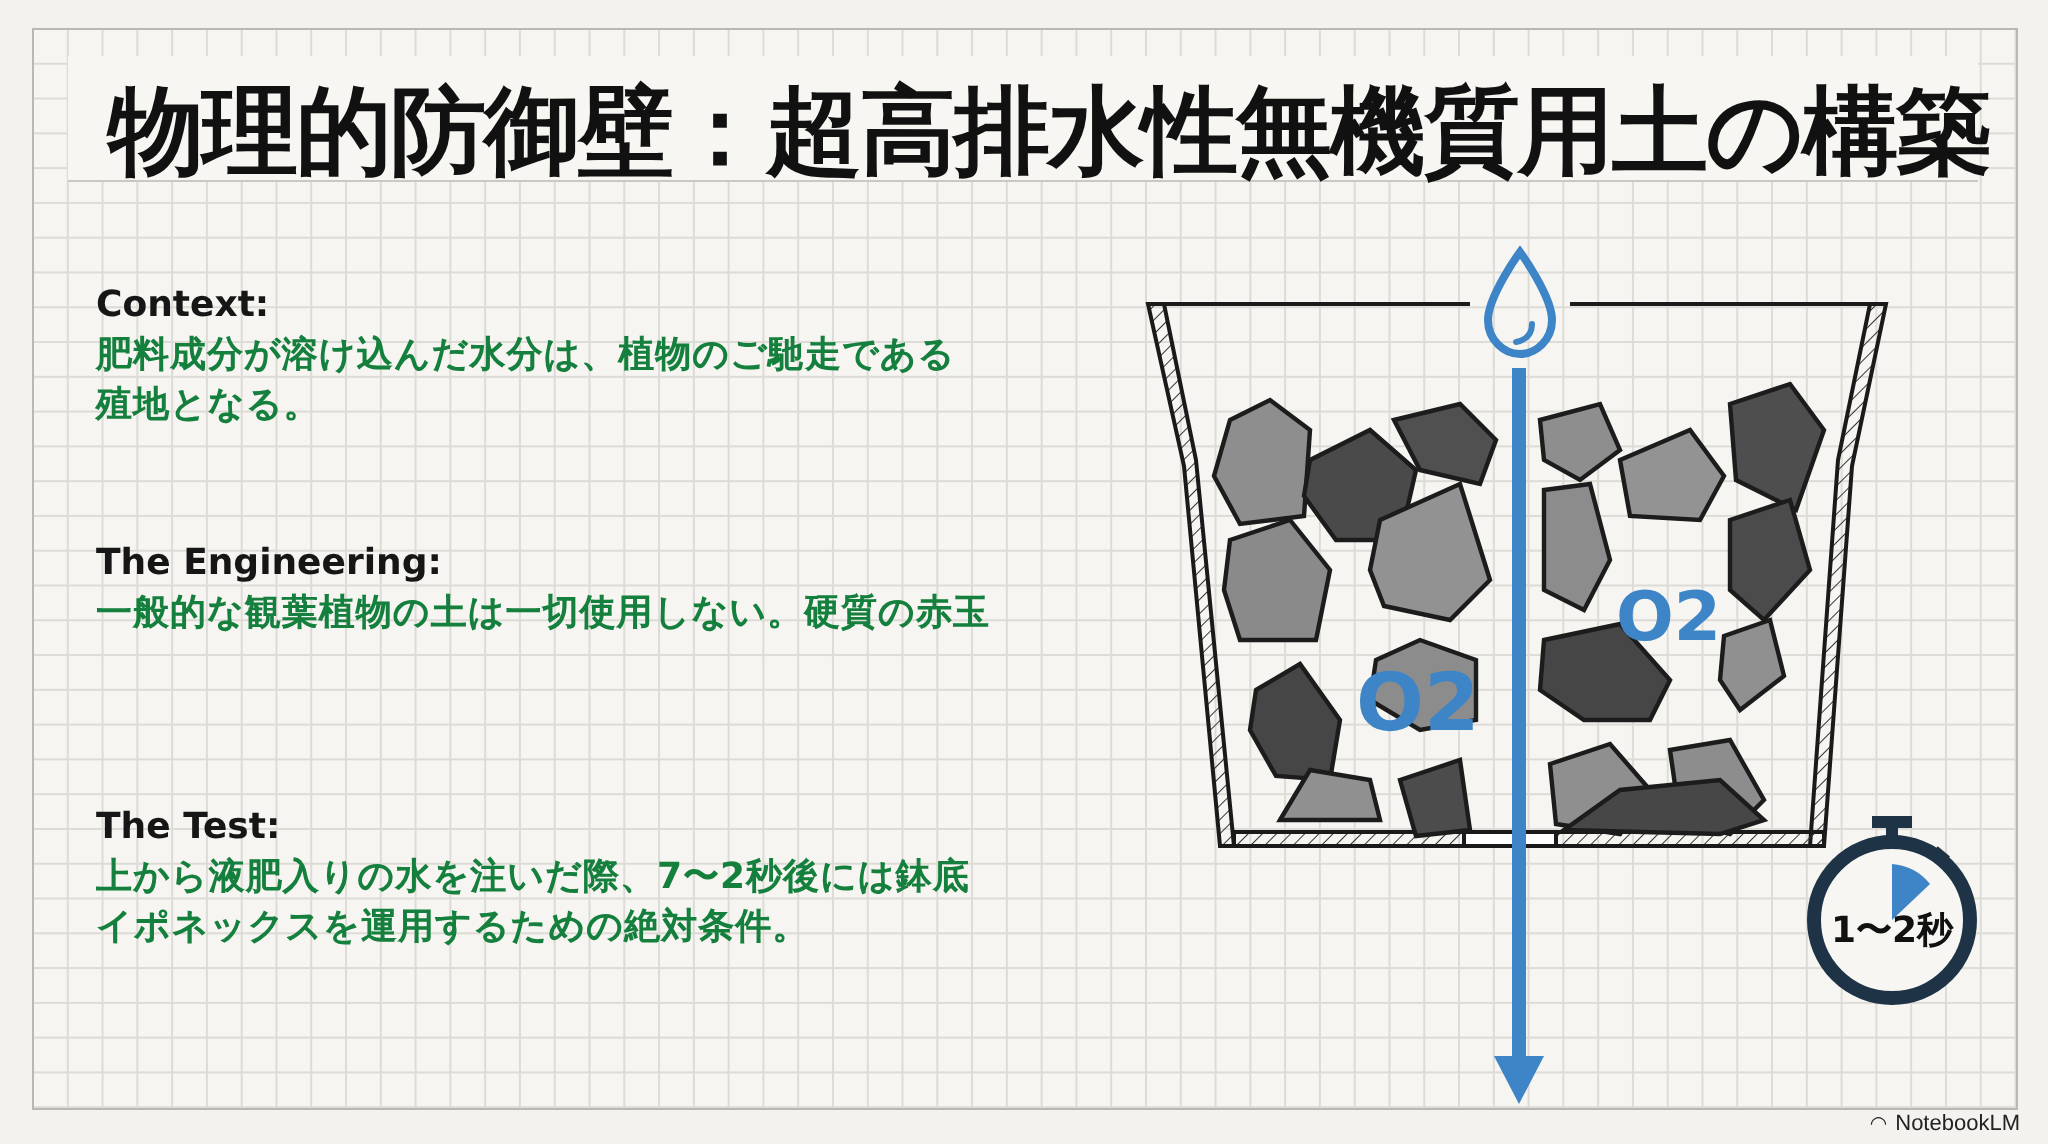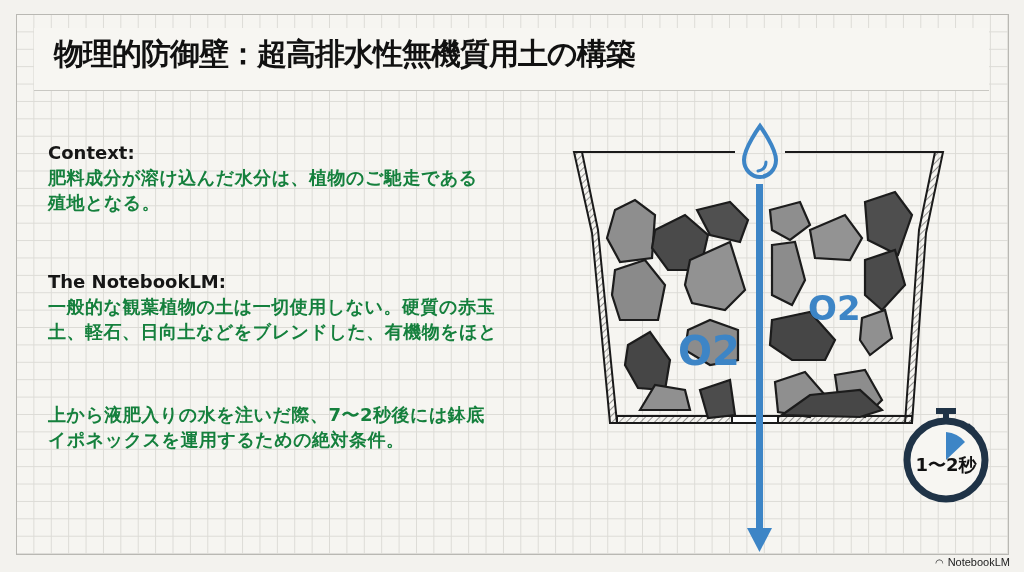--- a/index.html
+++ b/index.html
@@ -2,47 +2,47 @@
 <html><head>
 <meta charset="utf-8">
 <style>
   html,body{margin:0;padding:0;}
   body{width:1024px;height:572px;background:#f3f2ee;position:relative;overflow:hidden;font-family:"DejaVu Sans",sans-serif;}
   .frame{position:absolute;left:16px;top:14px;width:991px;height:539px;border:1px solid #b9b8b3;
     background-color:#f6f5f1;
     background-image:linear-gradient(#dcdbd6 1px,transparent 1px),linear-gradient(90deg,#dcdbd6 1px,transparent 1px);
     background-size:17.4px 17.4px;background-position:-1px -1px;}
   .title-bar{position:absolute;left:34px;top:28px;width:955px;height:62px;background:#f7f6f2;border-bottom:1px solid #c9c8c3;}
-  .title{position:absolute;left:54px;top:34px;font-size:30px;font-weight:bold;color:#111;letter-spacing:-1px;white-space:nowrap;font-family:Liberation Serif, serif;}
+  .title{position:absolute;left:54px;top:34px;font-size:48px;font-weight:bold;color:#111;letter-spacing:-1px;white-space:nowrap;font-family:Liberation Serif, serif;}
   .section{position:absolute;left:48px;width:480px;}
   .sec-head{font-size:18px;font-weight:bold;color:#161616;line-height:24px;font-family:"DejaVu Sans",sans-serif;}
   .sec-body{font-size:18px;font-weight:bold;color:#15803d;line-height:25px;letter-spacing:0.5px;}
   .footer-brand{position:absolute;right:14px;top:556px;font-size:11px;color:#222;display:flex;align-items:center;gap:4px;font-family:"Liberation Sans",sans-serif;}
   svg text{font-family:"DejaVu Sans",sans-serif;}
 </style>
 </head>
 <body>
 
 <div class="frame"></div>
 <div class="title-bar"></div>
 <div class="title">物理的防御壁：超高排水性無機質用土の構築</div>
 
 <div class="section" style="top:141px;">
   <div class="sec-head">Context:</div>
   <div class="sec-body">肥料成分が溶け込んだ水分は、植物のご馳走である</div>
   <div class="sec-body">殖地となる。</div>
 </div>
 
 <div class="section" style="top:270px;">
-  <div class="sec-head">The NotebookLM:</div>
+  <div class="sec-head">The Engineering:</div>
   <div class="sec-body">一般的な観葉植物の土は一切使用しない。硬質の赤玉</div>
-  <div class="sec-body">土、軽石、日向土などをブレンドした、有機物をほと</div>
 </div>
 
 <div class="section" style="top:402px;">
+  <div class="sec-head">The Test:</div>
   <div class="sec-body">上から液肥入りの水を注いだ際、7〜2秒後には鉢底</div>
   <div class="sec-body">イポネックスを運用するための絶対条件。</div>
 </div>
 
 <svg style="position:absolute;left:560px;top:120px;" width="440" height="440" viewBox="0 0 440 440">
   <defs>
     <pattern id="hatch" width="5" height="5" patternUnits="userSpaceOnUse" patternTransform="rotate(45)">
       <line x1="0" y1="0" x2="0" y2="5" stroke="#333" stroke-width="1"></line>
     </pattern>
   </defs>

